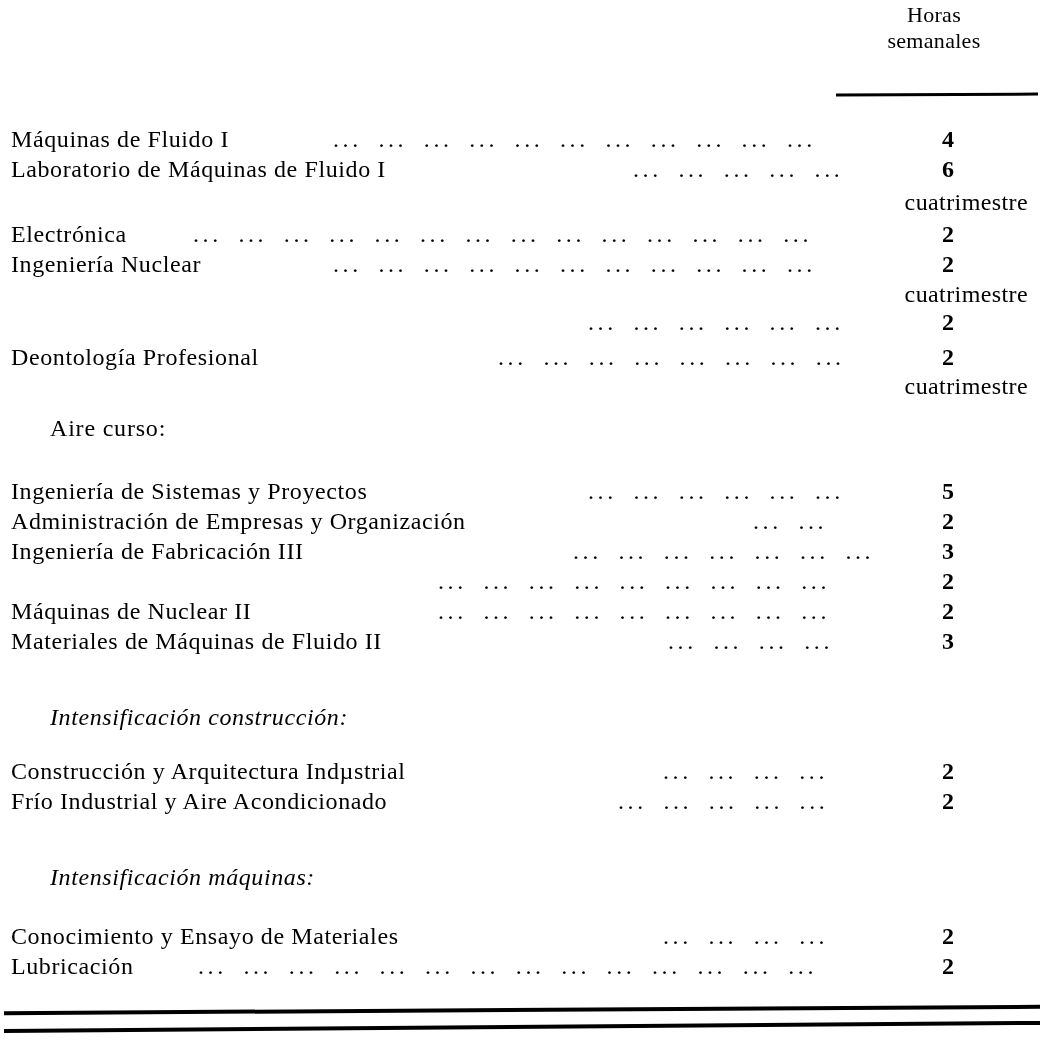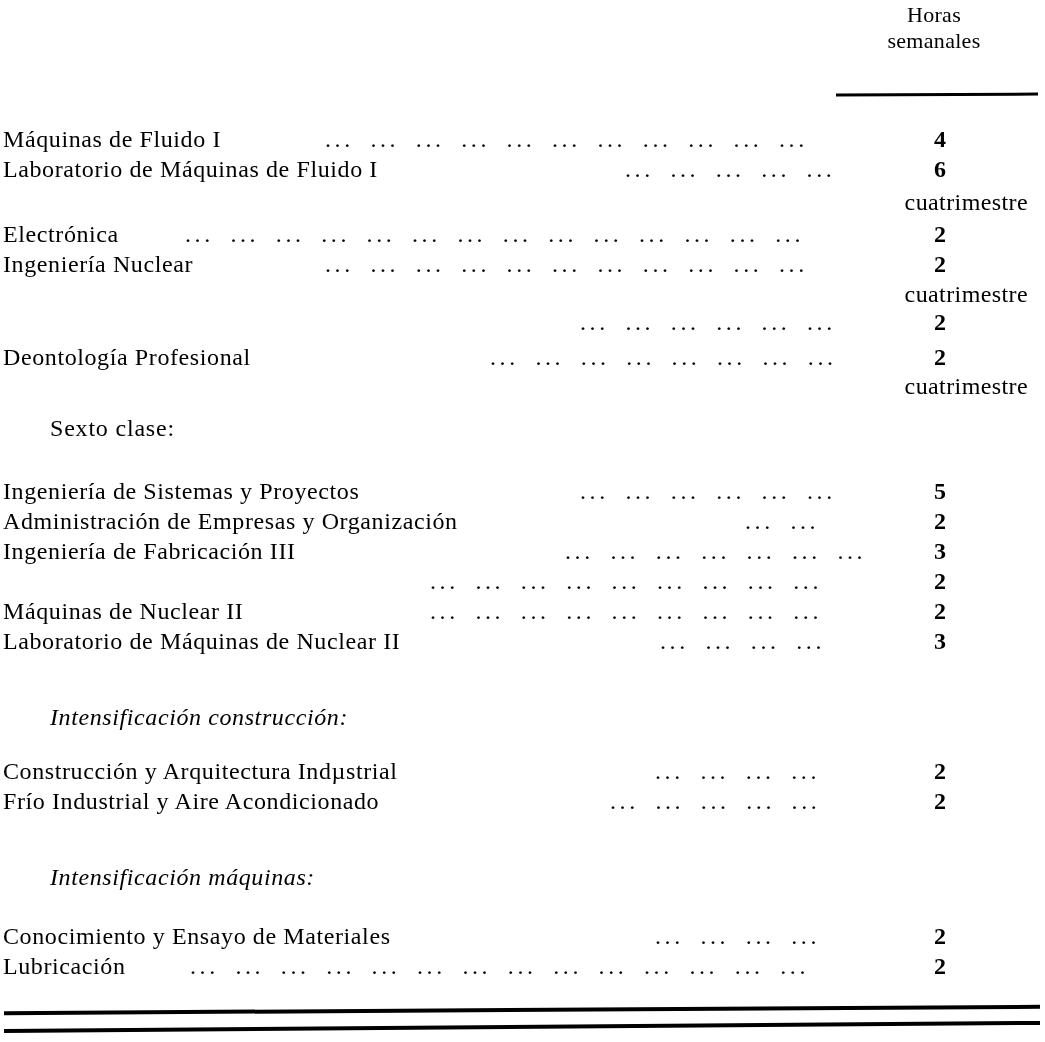--- a/index.html
+++ b/index.html
@@ -43,21 +43,21 @@
     top: 93px;
     width: 202px;
     height: 3px;
     background: #000;
     transform: rotate(-0.25deg);
   }
 
   
   .row {
     position: absolute;
-    left: 0;
+    left: 8px;
     width: 928px;
     height: 29px;
   }
   .row .subject {
     position: absolute;
     left: 3px;
     top: 0;
     font-size: 24px;
     line-height: 29px;
     letter-spacing: 0.6px;
@@ -171,21 +171,21 @@
     <span class="leader" style="left:580px">... ... ... ... ... ...</span>
     <span class="hours">2</span>
   </div>
   <div class="row" style="top:343px">
     <span class="subject">Deontología Profesional</span>
     <span class="leader" style="left:490px">... ... ... ... ... ... ... ...</span>
     <span class="hours">2</span>
   </div>
   <div class="term-note" style="top:372px">cuatrimestre</div>
 
-  <div class="section-heading" style="top:414px">Sexto clase:</div>
+  <div class="section-heading" style="top:414px">Aire curso:</div>
 
   <div class="row" style="top:477px">
     <span class="subject">Ingeniería de Sistemas y Proyectos</span>
     <span class="leader" style="left:580px">... ... ... ... ... ...</span>
     <span class="hours">5</span>
   </div>
   <div class="row" style="top:507px">
     <span class="subject">Administración de Empresas y Organización</span>
     <span class="leader" style="left:745px">... ...</span>
     <span class="hours">2</span>
@@ -198,21 +198,21 @@
   <div class="row" style="top:567px">
     <span class="leader" style="left:430px">... ... ... ... ... ... ... ... ...</span>
     <span class="hours">2</span>
   </div>
   <div class="row" style="top:597px">
     <span class="subject">Máquinas de Nuclear II</span>
     <span class="leader" style="left:430px">... ... ... ... ... ... ... ... ...</span>
     <span class="hours">2</span>
   </div>
   <div class="row" style="top:627px">
-    <span class="subject">Laboratorio de Máquinas de Nuclear II</span>
+    <span class="subject">Materiales de Máquinas de Fluido II</span>
     <span class="leader" style="left:660px">... ... ... ...</span>
     <span class="hours">3</span>
   </div>
 
   <div class="section-heading italic" style="top:695px">Intensificación construcción:</div>
 
   <div class="row" style="top:757px">
     <span class="subject">Construcción y Arquitectura Indµstrial</span>
     <span class="leader" style="left:655px">... ... ... ...</span>
     <span class="hours">2</span>

